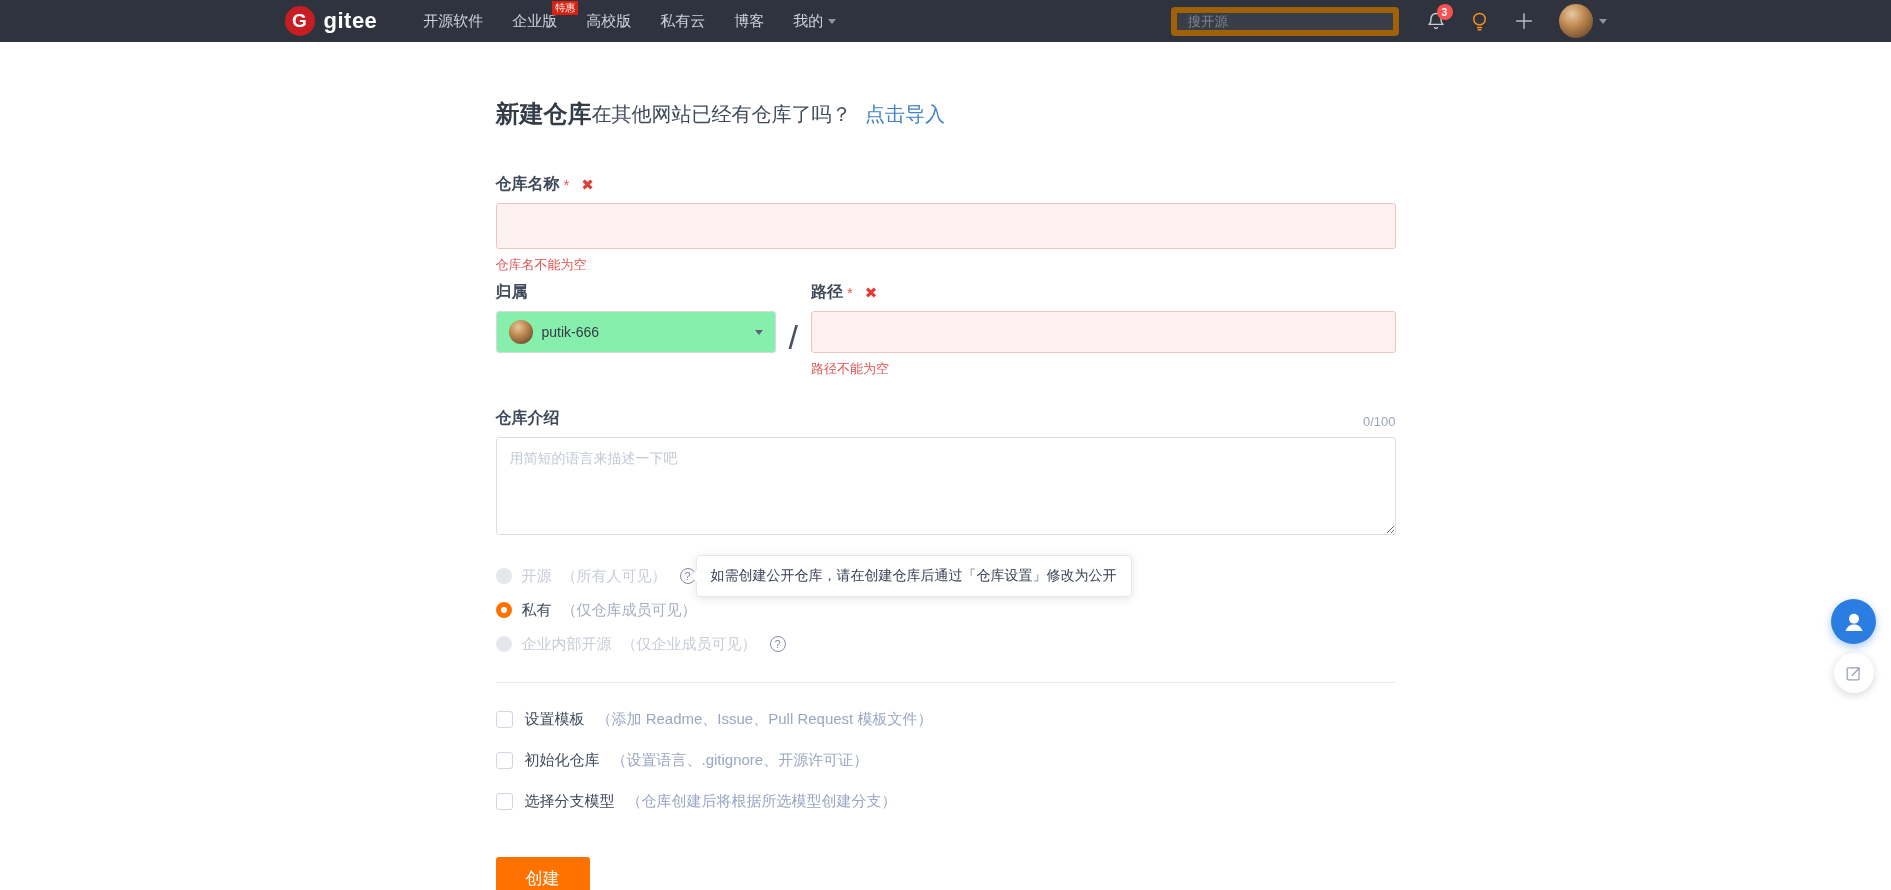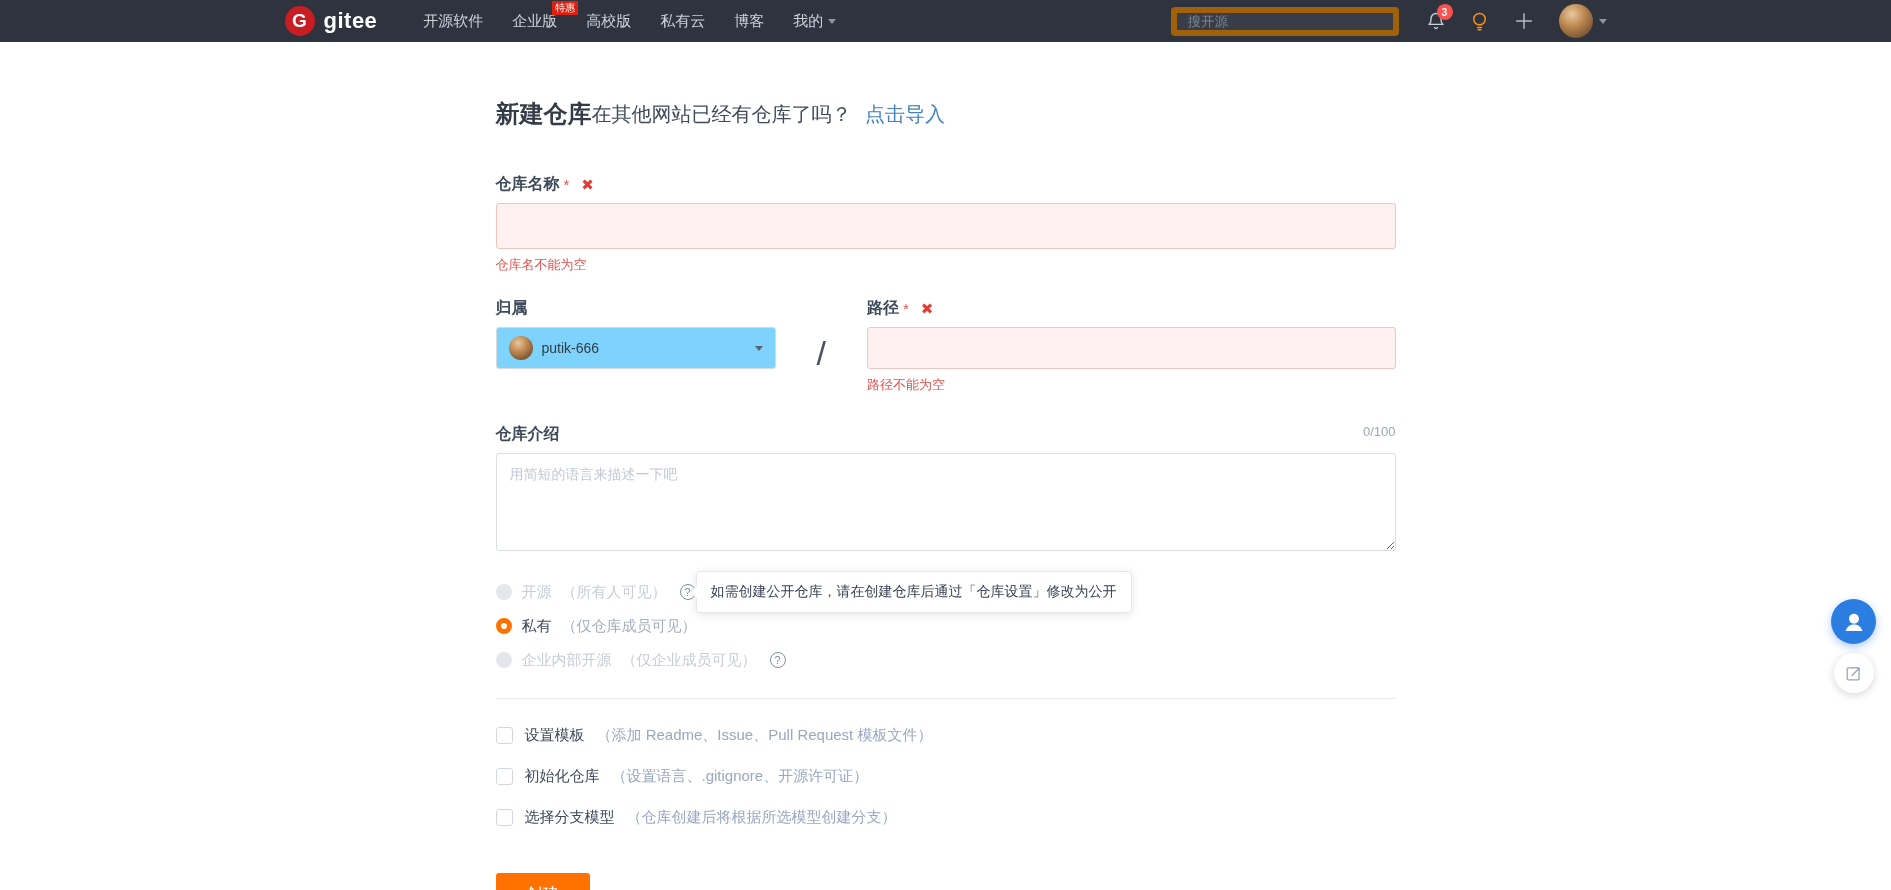--- a/index.html
+++ b/index.html
@@ -46,35 +46,35 @@
   .req { color: #fa5151; margin-left: 4px; font-size: 15px; }
   .err-x { color: #e23c35; font-weight: 700; margin-left: 12px; font-size: 15px; }
 
   .group-name { margin-top: 44px; }
   .text-input { width: 100%; border-radius: 3px; padding: 0 12px; font-size: 14px; outline: none;
     font-family: inherit; color: #333b47; }
   .invalid { background: #fdf2f1; border: 1px solid #f0c5c1; }
   .input-name { height: 46px; margin-top: 8px; }
   .error-text { color: #e3524f; font-size: 13px; margin-top: 7px; }
 
-  .owner-path-row { display: flex; margin-top: 24px; gap: 28px; }
+  .owner-path-row { display: flex; margin-top: 8px; }
   .owner-col { width: 280px; }
   .select { height: 42px; margin-top: 8px; border: 1px solid #d6dae1; border-radius: 3px;
-    display: flex; align-items: center; padding: 0 12px; gap: 9px; cursor: pointer; background: #7dd3fc; }
+    display: flex; align-items: center; padding: 0 12px; gap: 9px; cursor: pointer; background: #86efac; }
   .select-avatar { width: 24px; height: 24px; border-radius: 50%; flex: none;
     background: radial-gradient(circle at 38% 30%, #e6c9a0 0%, #c08a52 38%, #7e5834 75%, #5d3f24 100%); }
   .select-value { font-size: 14px; color: #333b47; }
   .select-caret { margin-left: auto; width: 0; height: 0; border-left: 4.5px solid transparent;
     border-right: 4.5px solid transparent; border-top: 5.5px solid #5a6273; }
   .slash { font-size: 34px; font-weight: 300; color: #495061; padding: 36px 13px 0 13px; }
   .path-col { flex: 1; }
   .input-path { height: 42px; margin-top: 8px; }
 
   .desc-group { margin-top: 30px; }
-  .desc-head { display: flex; justify-content: space-between; align-items: flex-start; }
+  .desc-head { display: flex; justify-content: space-between; align-items: flex-end; }
   .counter { font-size: 13px; color: #9aa5b5; }
   .desc-textarea { width: 100%; height: 98px; margin-top: 8px; border: 1px solid #d9dde4; border-radius: 3px;
     padding: 12px 13px; font-size: 14px; color: #333b47; resize: vertical; outline: none; font-family: inherit; }
   .desc-textarea::placeholder { color: #c2c9d4; }
 
   .visibility { margin-top: 25px; display: flex; flex-direction: column; gap: 10px; }
   .radio-row { display: flex; align-items: center; gap: 10px; font-size: 15px; position: relative; height: 24px; }
   .radio { width: 16px; height: 16px; border-radius: 50%; flex: none; }
   .radio.off { background: #e3e6eb; }
   .radio.on { background: #fff; border: 5px solid #ff7200; }

